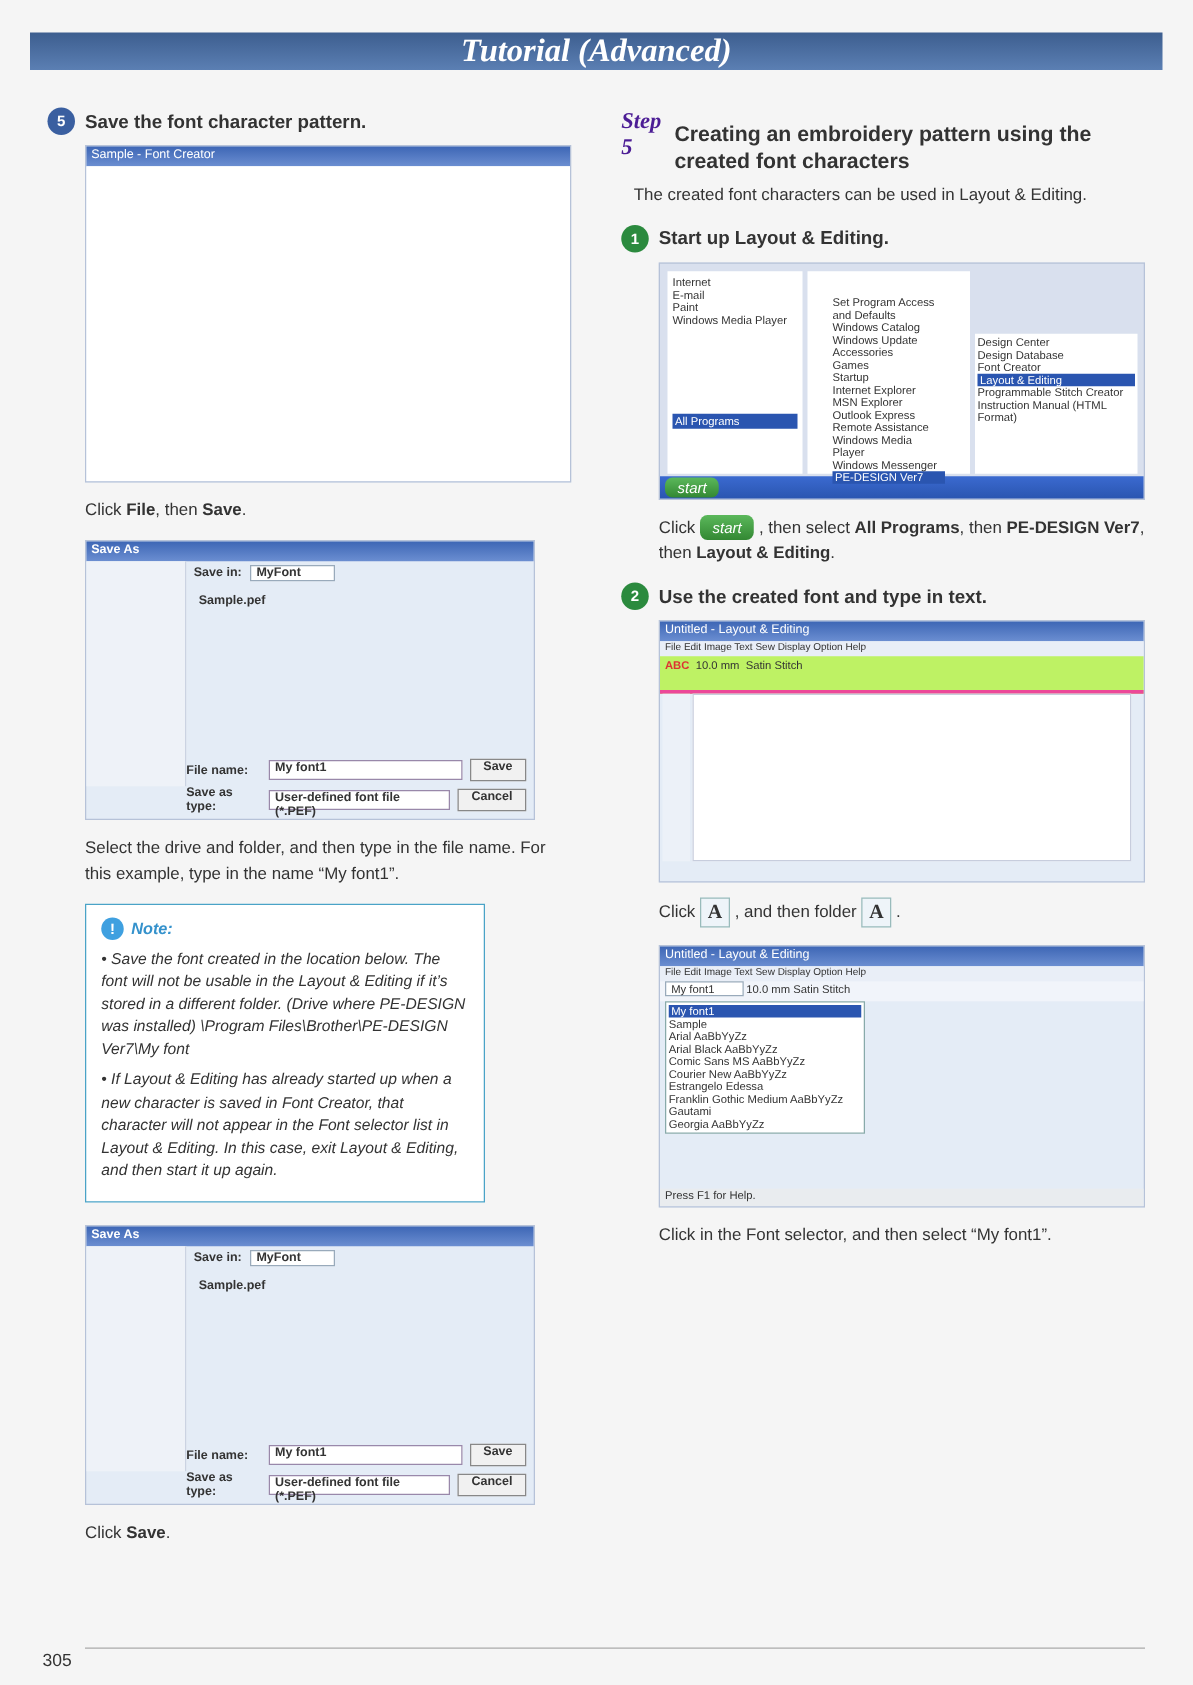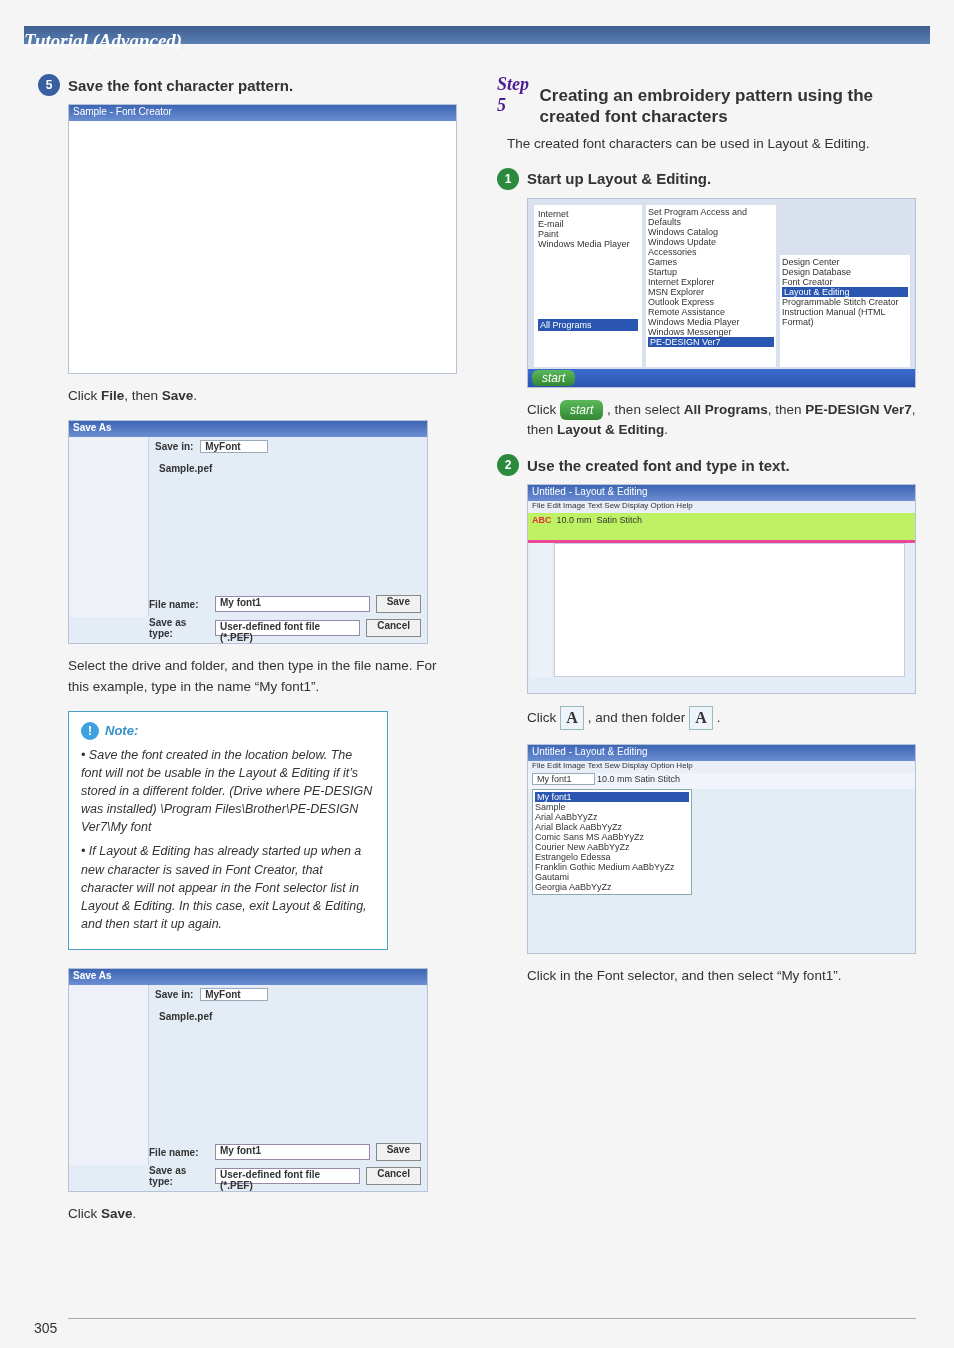--- a/index.html
+++ b/index.html
@@ -7,27 +7,27 @@
     font-family: Arial, Helvetica, sans-serif;
     width: 954px;
     height: 1348px;
     background: #f5f5f5;
     position: relative;
     padding-top: 26px;
     font-size: 13px;
     color: #333;
   }
   .header-band {
-    height: 18px;
+    height: 30px;
     background: linear-gradient(#3d5e8f, #5b7fb3);
     color: #fff;
     font-style: italic;
     font-family: "Times New Roman", serif;
-    font-size: 19px;
-    text-align: left;
+    font-size: 26px;
+    text-align: center;
     line-height: 30px;
     font-weight: bold;
     margin: 0 24px 30px 24px;
   }
   .cols {
     display: flex;
     padding: 0 38px;
     gap: 40px;
   }
   .col { flex: 1; }
@@ -252,21 +252,21 @@
       <div style="position:absolute;bottom:0;left:0;right:0;height:18px;background:linear-gradient(#3b6ad0,#2a55b0);">
         <span class="start-btn" style="margin:1px 4px">start</span>
       </div>
       <div style="position:absolute;left:6px;bottom:20px;width:108px;top:6px;background:#fff;font-size:9px;padding:4px;">
         <div>Internet</div>
         <div>E-mail</div>
         <div>Paint</div>
         <div>Windows Media Player</div>
         <div style="background:#2a55b0;color:#fff;padding:1px 2px;margin-top:70px">All Programs</div>
       </div>
-      <div style="position:absolute;left:118px;bottom:20px;width:130px;top:6px;background:#fff;font-size:9px;padding:2px;">
+      <div style="position:absolute;left:118px;bottom:20px;width:130px;top:6px;background:#fff;font-size:9px;padding:20px;">
         <div>Set Program Access and Defaults</div>
         <div>Windows Catalog</div>
         <div>Windows Update</div>
         <div>Accessories</div>
         <div>Games</div>
         <div>Startup</div>
         <div>Internet Explorer</div>
         <div>MSN Explorer</div>
         <div>Outlook Express</div>
         <div>Remote Assistance</div>
@@ -330,20 +330,21 @@
         <div>Sample</div>
         <div>Arial  AaBbYyZz</div>
         <div>Arial Black  AaBbYyZz</div>
         <div>Comic Sans MS  AaBbYyZz</div>
         <div>Courier New  AaBbYyZz</div>
         <div>Estrangelo Edessa</div>
         <div>Franklin Gothic Medium  AaBbYyZz</div>
         <div>Gautami</div>
         <div>Georgia  AaBbYyZz</div>
       </div>
+      <div style="position:absolute;bottom:0;left:0;right:0;height:14px;background:#e9ecef;font-size:9px;padding:0 4px">Press F1 for Help.</div>
     </div>
 
     <div class="instr">Click in the Font selector, and then select “My font1”.</div>
   </div>
 </div>
 
 <div class="page-rule"></div>
 <div class="page-num">305</div>
 
 </body></html>

